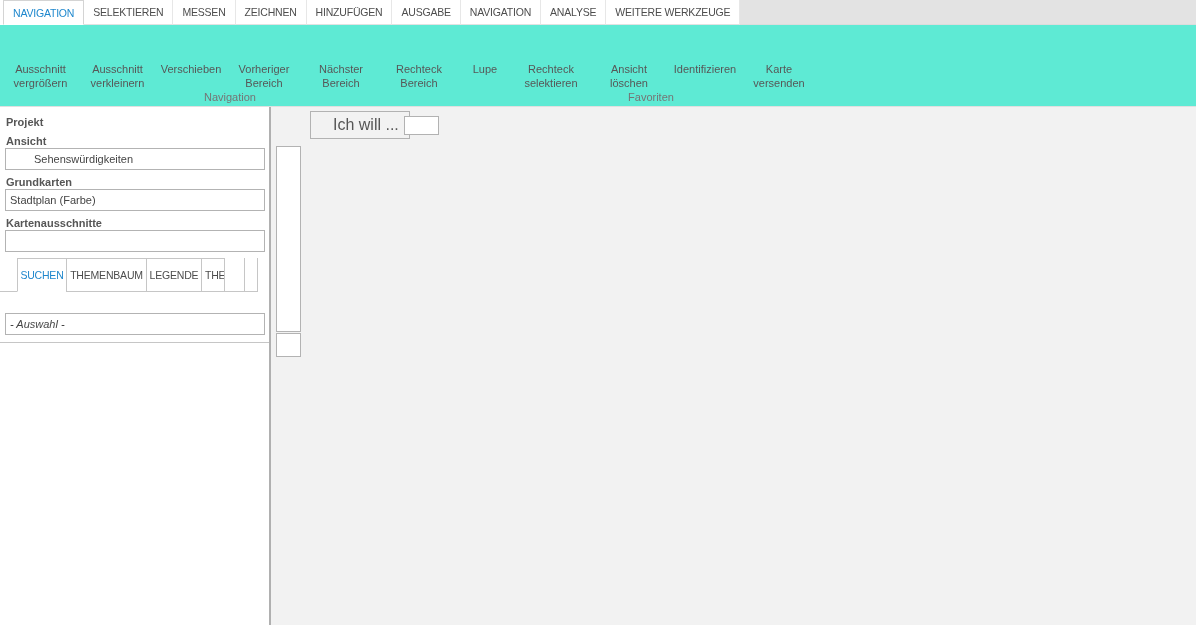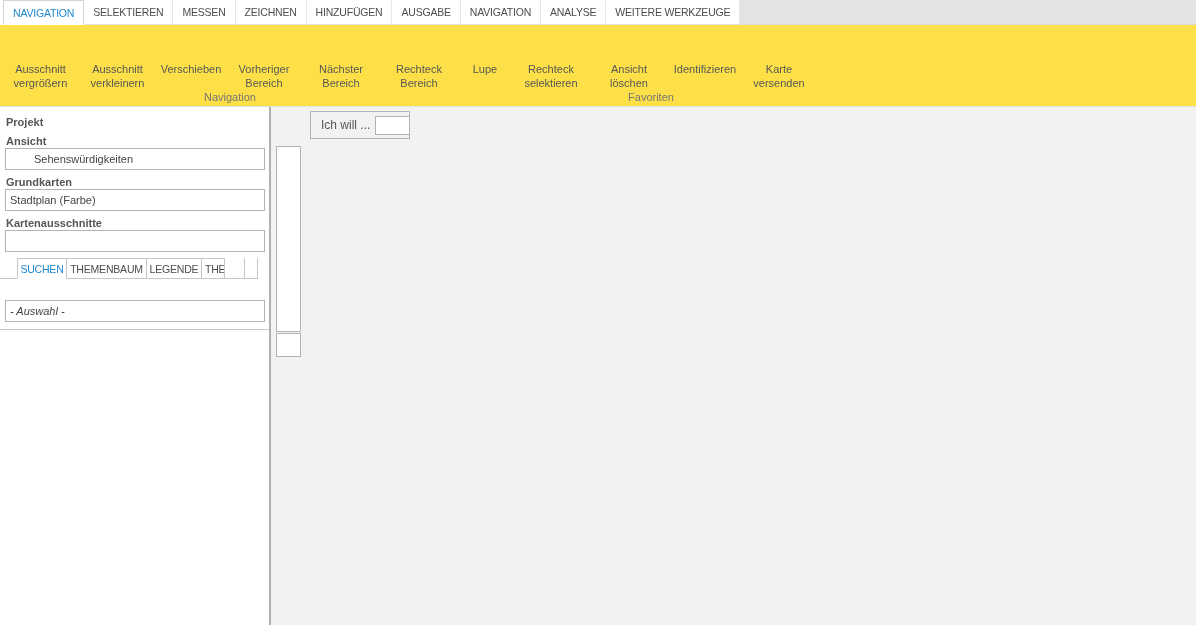--- a/index.html
+++ b/index.html
@@ -15,21 +15,21 @@
     white-space:nowrap; cursor:default;
   }
   .tabbar .tab--active {
     color:#1e87cd; background:#fff;
     border:1px solid #d4d4d4; border-bottom:1px solid #fff;
     margin-left:3px;
   }
   .tabbar-filler { flex:1; background:#e3e3e3; border-bottom:1px solid #dcdcdc; }
 
   
-  .ribbon { display:flex; height:82px; background:#fde047;
+  .ribbon { display:flex; height:82px; background:#5eead4;
             border-bottom:1px solid #e0e0e0; padding-left:2px; }
   .rgroup { display:flex; flex-direction:column; }
   .rgroup-buttons { display:flex; flex:1; }
   .rbtn { padding-top:37px; text-align:center; font-size:11px; line-height:14px;
           color:#575757; cursor:default; overflow:hidden; }
   .rbtn span { display:block; }
   .rgroup-label { height:15px; text-align:center; font-size:11px;
                   line-height:13px; color:#757575; }
   .rgroup-label--offset { transform:translateX(14px); }
 
@@ -39,21 +39,21 @@
   
   .sidebar { width:271px; background:#fff; border-right:2px solid #b0b0b0; }
   .side-label { font-size:11px; line-height:13px; color:#565656; margin:6px 0 0 6px;font-weight:bold; }
   .side-label--first { margin-top:9px; }
   .side-input { display:block; width:260px; height:22px; margin-left:5px;
                 border:1px solid #b3b3b3; background:#fff; outline:none;
                 font-family:"Liberation Sans",sans-serif; font-size:11px;
                 color:#444; padding:0 4px; }
   .side-input--indent { padding-left:28px; }
 
-  .stabs { display:flex; height:21px; margin-top:6px; align-items:stretch;
+  .stabs { display:flex; height:34px; margin-top:6px; align-items:stretch;
            font-size:10.5px; letter-spacing:-0.2px; color:#4d4d4d; }
   .stab-lead { width:18px; border-bottom:1px solid #c6c6c6; }
   .stab { display:flex; align-items:center; justify-content:center;
           border:1px solid #c6c6c6; margin-left:-1px; background:#fff;
           overflow:hidden; white-space:nowrap; cursor:default; }
   .stab:first-of-type { margin-left:0; }
   .stab--active { color:#1e87cd; border-bottom:1px solid #fff; }
   .stab--suchen { width:50px; }
   .stab--themenbaum { width:81px; }
   .stab--legende { width:56px; }
@@ -63,21 +63,21 @@
   .stab-fill2 { width:13px; border-bottom:1px solid #c6c6c6;
                 border-right:1px solid #c6c6c6; }
 
   .side-select { margin-top:21px;font-style:italic; }
   .sdivider { border-top:1px solid #c6c6c6; margin-top:7px; }
 
   
   .map { flex:1; background:#f2f2f2; position:relative; }
   .ichwill { position:absolute; left:39px; top:4px; width:100px; height:28px;
              border:1px solid #b2b2b2; display:flex; align-items:center; }
-  .ichwill-label { font-size:12px; color:#565656; margin-left:10px; white-space:nowrap; }
+  .ichwill-label { font-size:16px; color:#565656; margin-left:22px; white-space:nowrap; }
   .ichwill-input { width:35px; height:19px; margin-left:5px; border:1px solid #b2b2b2;
                    background:#fff; outline:none; padding:0 2px; font-size:11px; }
   .vslider { position:absolute; left:5px; top:39px; width:25px; }
   .vslider-track { height:186px; background:#fff; border:1px solid #b3b3b3; }
   .vslider-btn { margin-top:1px; height:24px; background:#fff; border:1px solid #b3b3b3; }
 </style>
 </head>
 <body>
 
 <div class="tabbar">

